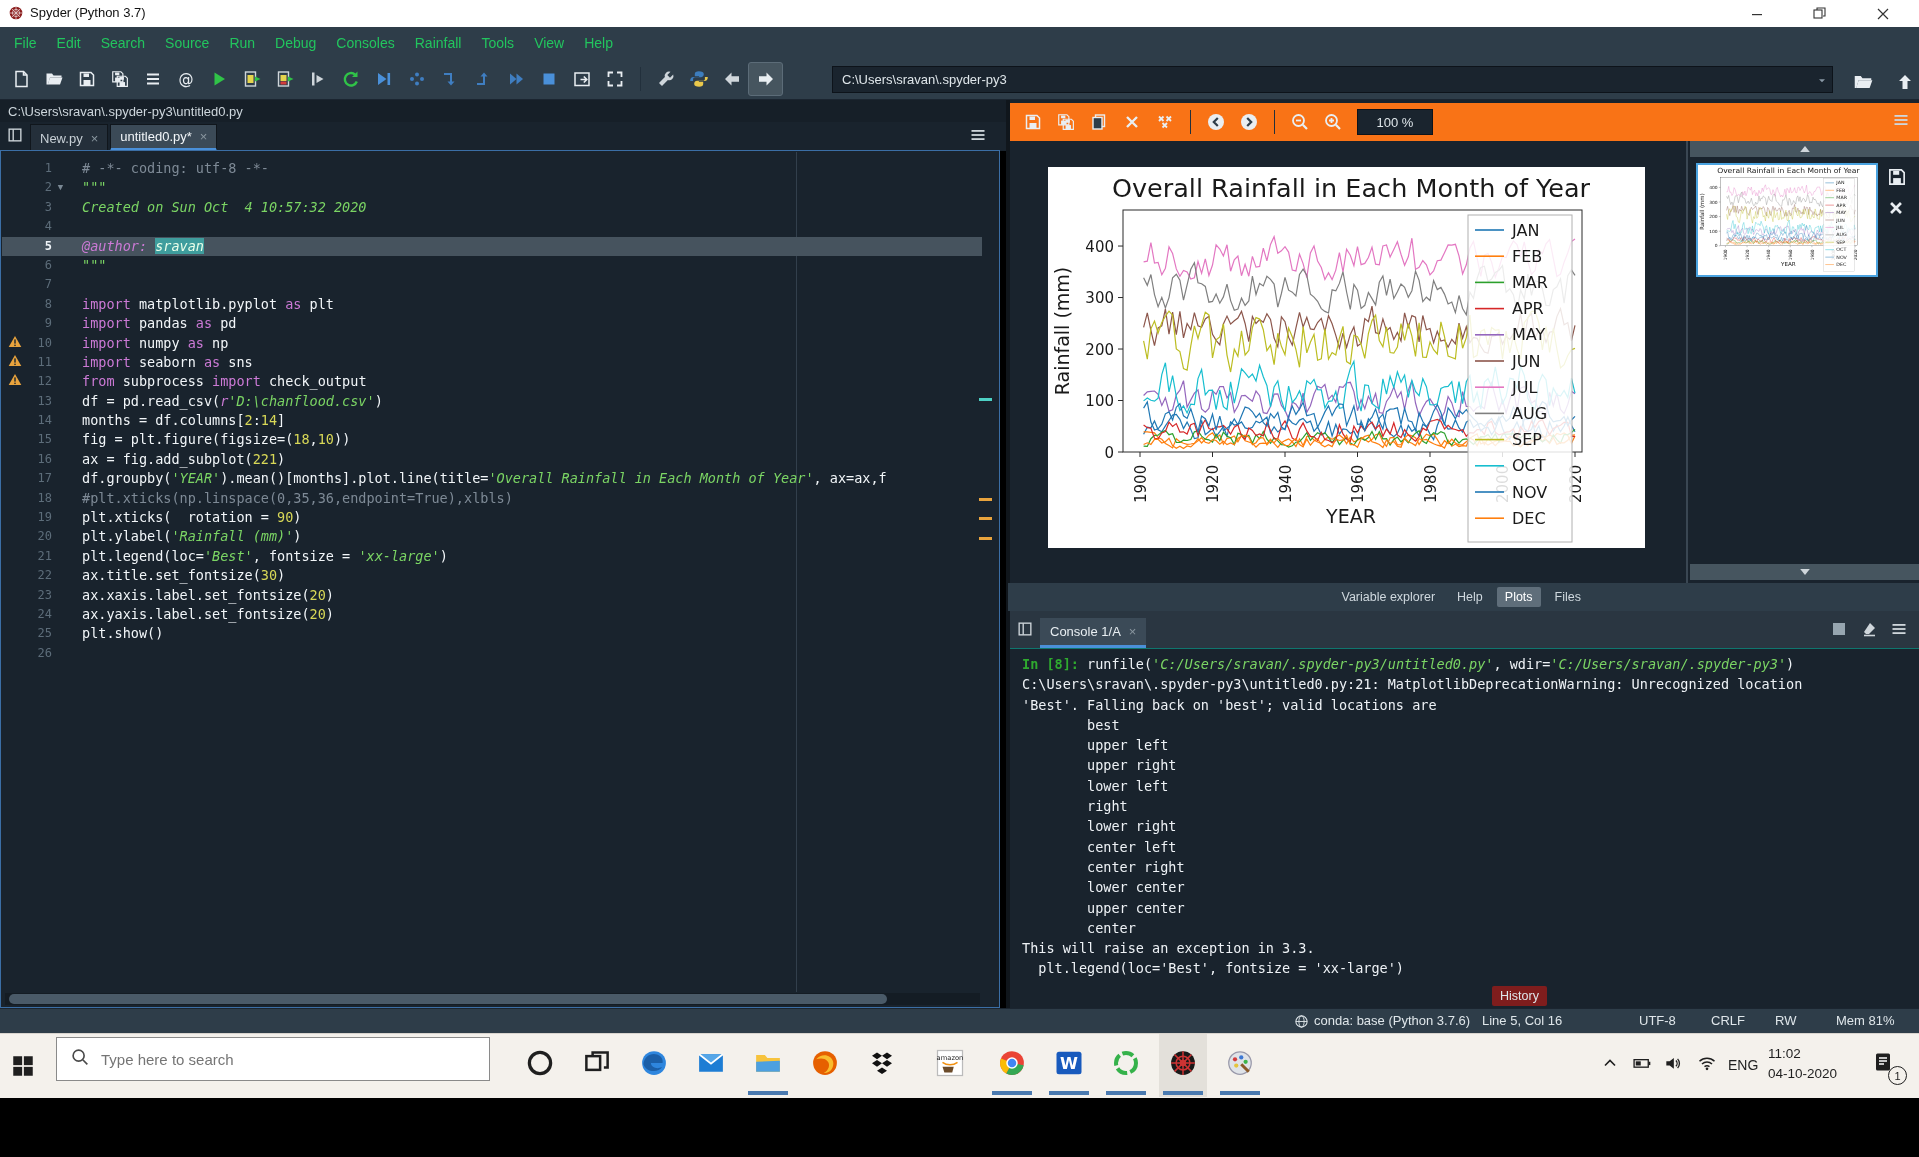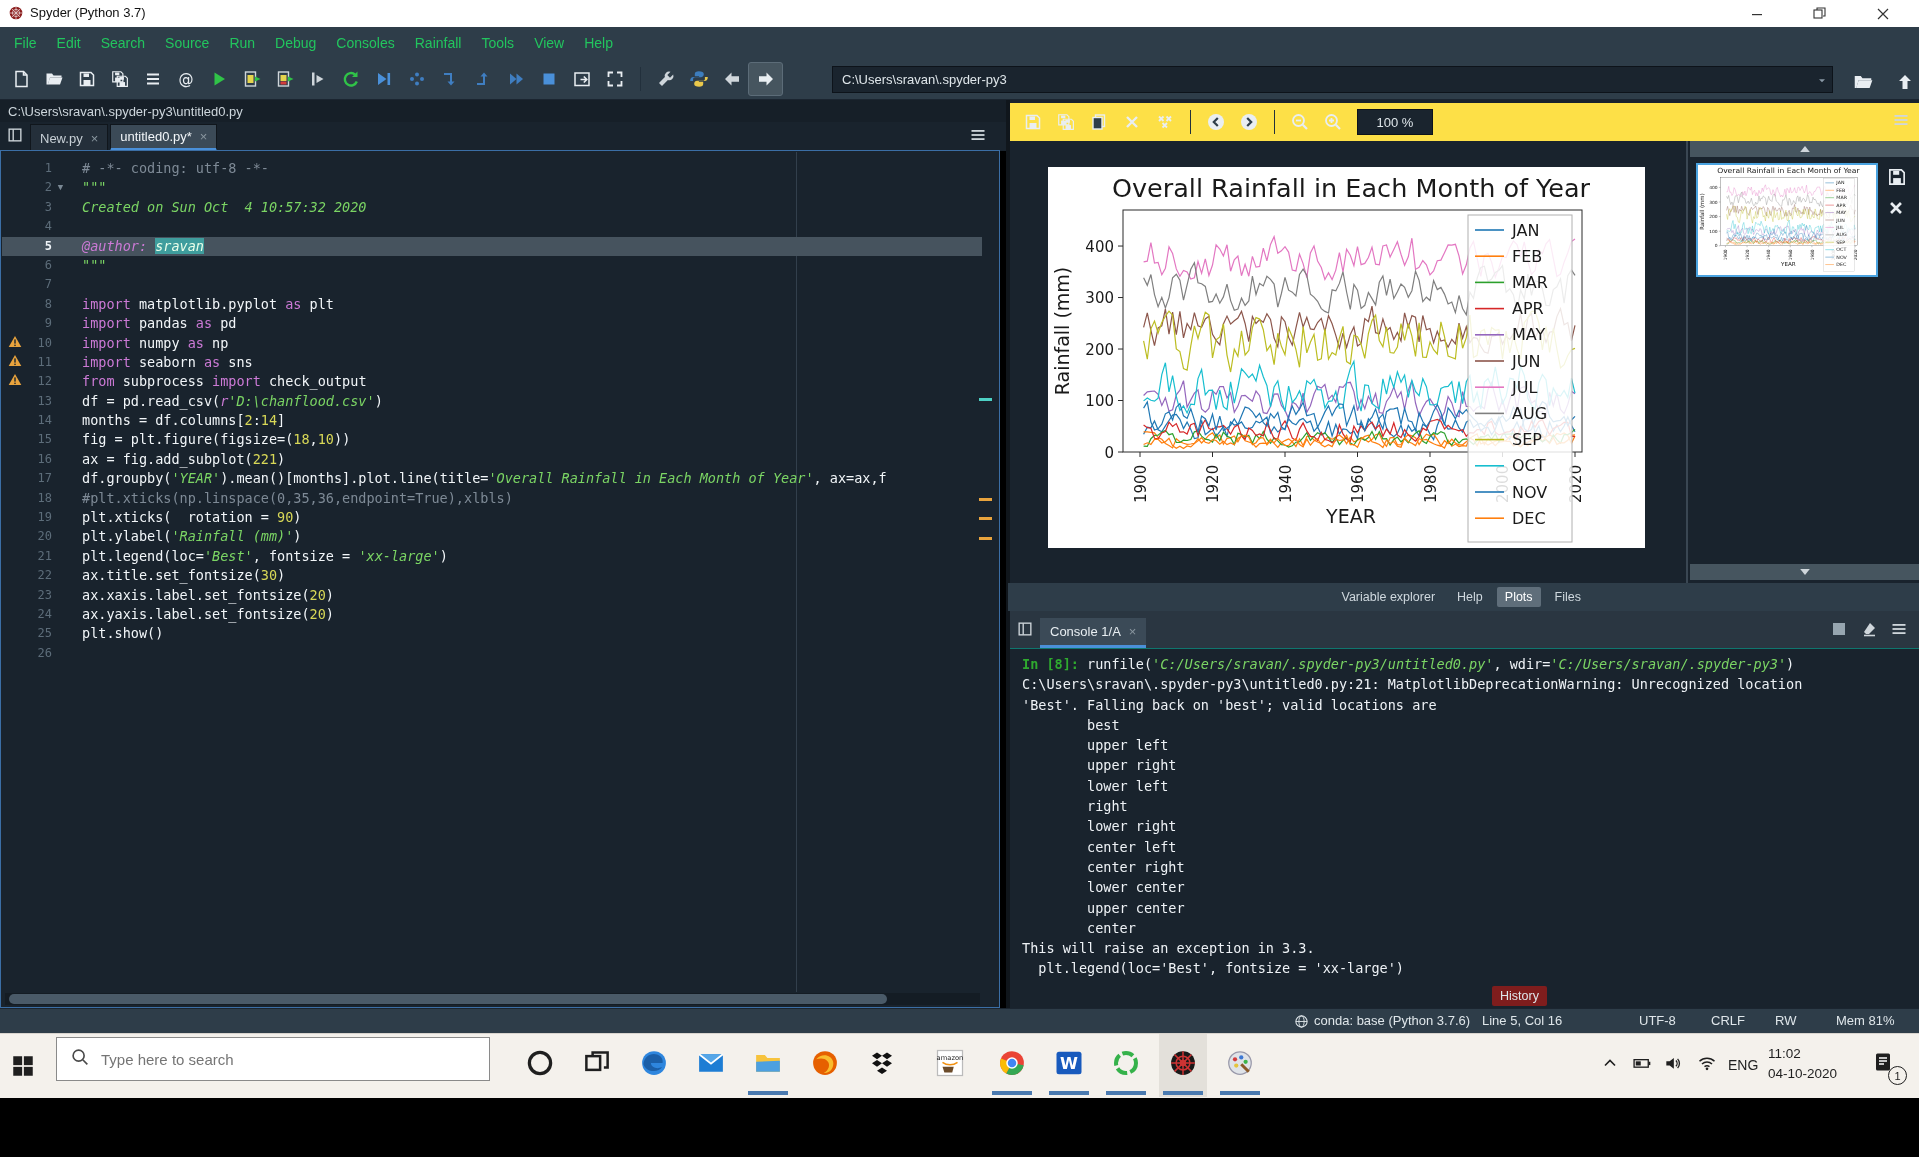--- a/index.html
+++ b/index.html
@@ -45,21 +45,21 @@
   .tok-txt{color:#f2f6f9;}
   .tok-dec{color:#cc7ad6;font-style:italic;}
   .tok-raw{color:#cc7ad6;font-style:italic;}
   .tok-sel{color:#eaffea;background:#3f9d9d;font-style:italic;}
   .sb-mark{position:absolute;width:13px;height:3px;left:978px;}
   #hscroll{left:4px;bottom:2px;width:975px;height:12px;background:#141c24;position:absolute;}
   #hscroll-thumb{left:4px;top:1px;width:878px;height:10px;background:#4a5a68;border-radius:5px;position:absolute;}
   
   #right-divider{left:1006px;top:100px;width:4px;height:908px;background:#10161c;}
   #plots-pane{left:1010px;top:100px;width:909px;height:510px;background:#19232d;}
-  #plots-toolbar{left:0;top:3px;width:909px;height:38px;background:#fde047;display:flex;align-items:center;padding-left:6px;box-sizing:border-box;position:absolute;text-align:right;}
+  #plots-toolbar{left:0;top:3px;width:909px;height:38px;background:#f97316;display:flex;align-items:center;padding-left:6px;box-sizing:border-box;position:absolute;text-align:right;}
   #zoom-box{width:74px;height:24px;background:#1a242e;border:1px solid #0d131a;color:#dfe6ea;font-size:13px;display:flex;align-items:center;justify-content:center;margin-left:8px;}
   #plots-menu-btn{position:absolute;right:8px;top:10px;}
   #figure{left:38px;top:67px;width:597px;height:381px;background:#ffffff;position:absolute;}
   #thumb-splitter{left:676px;top:41px;width:2px;height:442px;background:#3a4753;position:absolute;}
   .scrollbtn{left:680px;width:229px;height:16px;background:#46555f;display:flex;align-items:center;justify-content:center;color:#cfd6db;font-size:9px;position:absolute;}
   #thumb-card{left:686px;top:63px;width:182px;height:114px;background:#fff;border:2px solid #4aa3e0;box-sizing:border-box;position:absolute;}
   #thumb-save{left:876px;top:66px;position:absolute;} #thumb-close{left:877px;top:99px;position:absolute;}
   #pane-tabs{left:1008px;top:583px;width:911px;height:28px;background:#2e3d49;display:flex;align-items:center;justify-content:flex-end;padding-right:330px;box-sizing:border-box;gap:6px;}
   .pane-tab{font-size:12.5px;color:#cfd8de;padding:3px 8px;border-radius:2px;}
   .pane-tab.active{background:#5f6e7a;color:#fff;}

